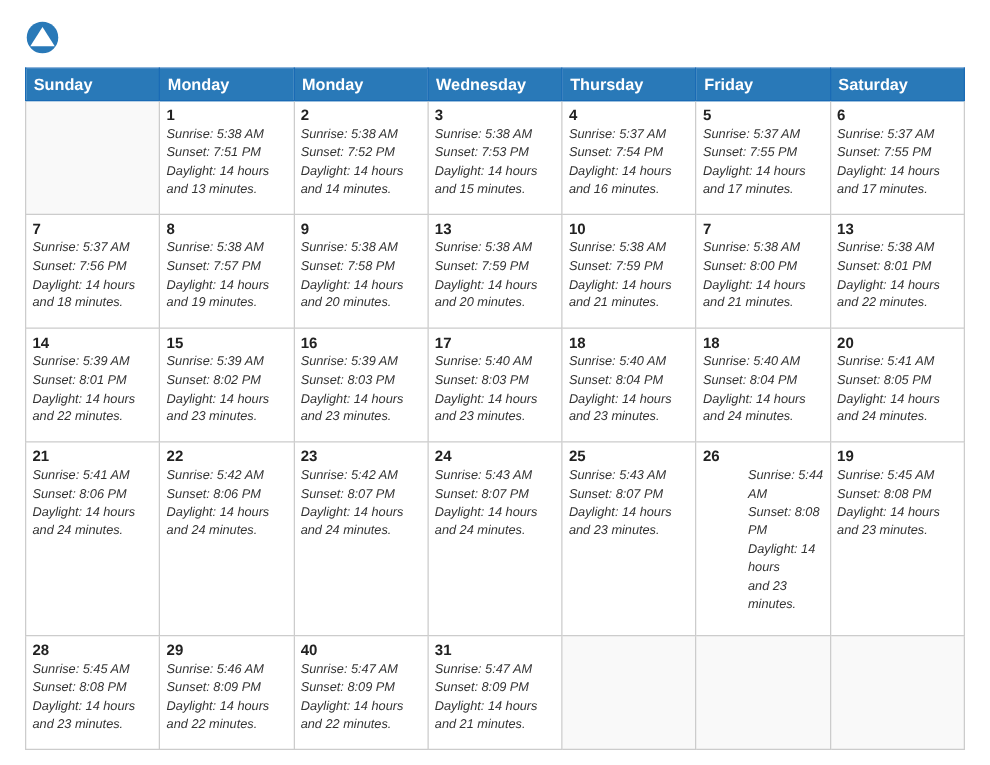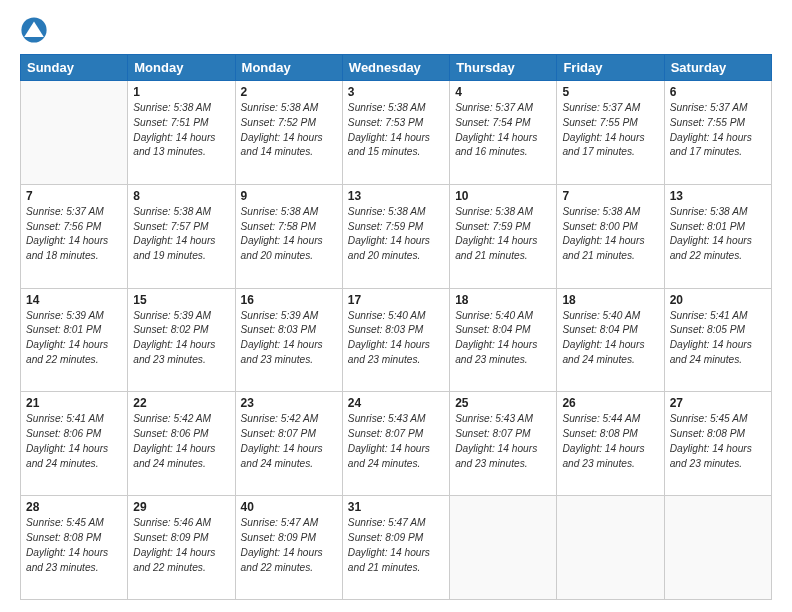--- a/index.html
+++ b/index.html
@@ -301,27 +301,27 @@
           </td>
           <td>
             <span class="day-num">25</span>
             <div class="cell-text" style="white-space: pre-wrap;">Sunrise: 5:43 AM
 Sunset: 8:07 PM
 Daylight: 14 hours
 and 23 minutes.</div>
           </td>
           <td>
             <span class="day-num">26</span>
-            <div class="cell-text" style="white-space: pre-wrap;">Sunrise: 5:44 AM
+            <div class="cell-text" style="white-space: pre-wrap; margin-left: 36px;">Sunrise: 5:44 AM
 Sunset: 8:08 PM
 Daylight: 14 hours
 and 23 minutes.</div>
           </td>
           <td>
-            <span class="day-num">27</span>
+            <span class="day-num">19</span>
             <div class="cell-text" style="white-space: pre-wrap;">Sunrise: 5:45 AM
 Sunset: 8:08 PM
 Daylight: 14 hours
 and 23 minutes.</div>
           </td>
         </tr>
         <tr>
           <td>
             <span class="day-num">28</span>
             <div class="cell-text" style="white-space: pre-wrap;">Sunrise: 5:45 AM

